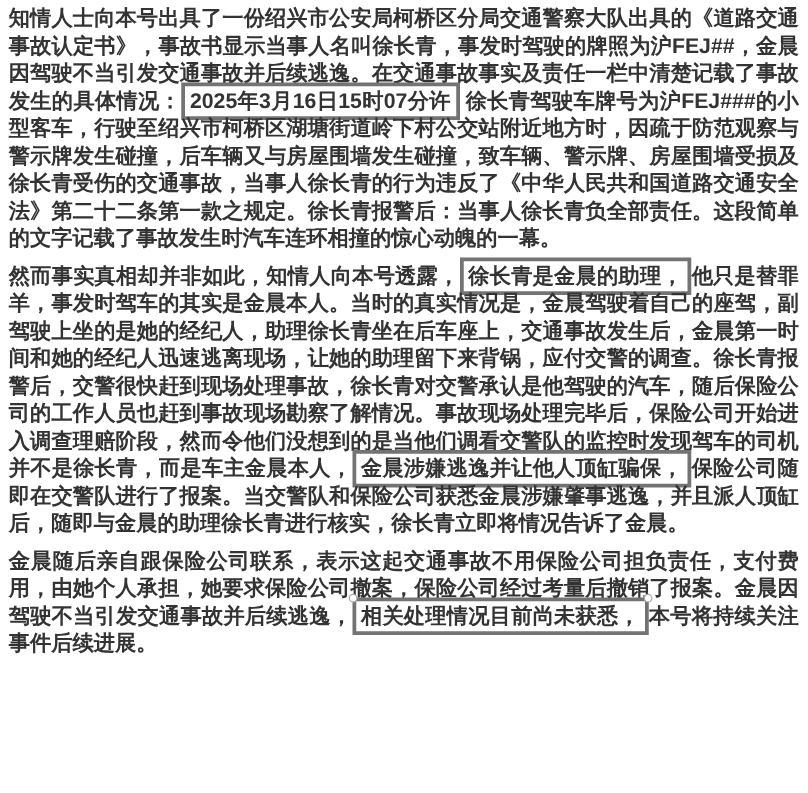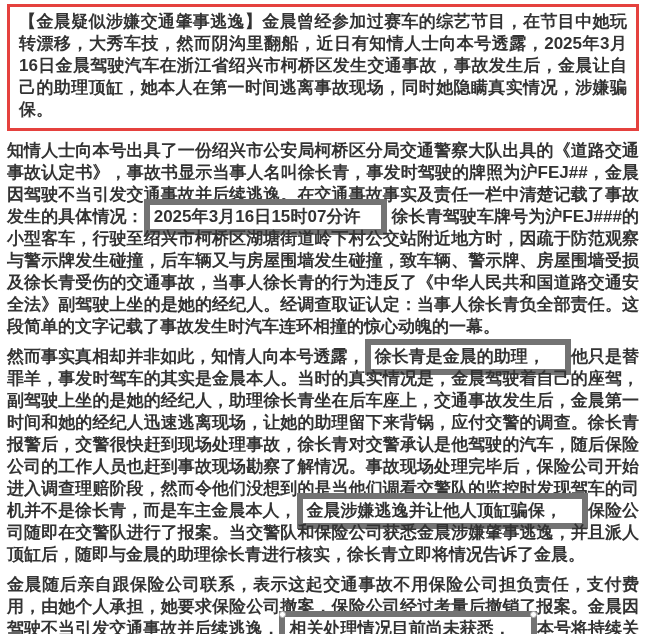--- a/index.html
+++ b/index.html
@@ -17,46 +17,43 @@
     font-weight: 600;
     text-align: justify;
   }
   p { margin: 0 0 8px 0; }
   .lead-box {
     border: 3px solid #e5413e;
     padding: 4px 9px 7px 9px;
     margin: 0 0 9px 0;
   }
   .hl {
-    border: 6px solid #737373;
-    padding: 2px 20px 3px 4px;
+    border: 3px solid #737373;
+    padding: 2px 4px 3px 4px;
   }
   .hl.selected { position: relative; }
   .handle {
     position: absolute;
     width: 7px; height: 7px;
     box-sizing: border-box;
     background: #ffffff;
     border: 1px solid #a9a9a9;
     border-radius: 50%;
   }
   .handle.tl { top: -6px; left: -6px; }
   .handle.tr { top: -6px; right: -6px; }
 </style>
 </head>
 <body>
 
 <div>
 
-  <div class="lead-box">
-    <span>【金晨疑似涉嫌交通肇事逃逸】金晨曾经参加过赛车的综艺节目，在节目中她玩转漂移，大秀车技，然而阴沟里翻船，近日有知情人士向本号透露，2025年3月16日金晨驾驶汽车在浙江省绍兴市柯桥区发生交通事故，事故发生后，金晨让自己的助理顶缸，她本人在第一时间逃离事故现场，同时她隐瞒真实情况，涉嫌骗保。</span>
-  </div>
 
   <p>
-    <span>知情人士向本号出具了一份绍兴市公安局柯桥区分局交通警察大队出具的《道路交通事故认定书》，事故书显示当事人名叫徐长青，事发时驾驶的牌照为沪FEJ##，金晨因驾驶不当引发交通事故并后续逃逸。在交通事故事实及责任一栏中清楚记载了事故发生的具体情况：</span><span class="hl"><span>2025年3月16日15时07分许</span></span><span> 徐长青驾驶车牌号为沪FEJ###的小型客车，行驶至绍兴市柯桥区湖塘街道岭下村公交站附近地方时，因疏于防范观察与警示牌发生碰撞，后车辆又与房屋围墙发生碰撞，致车辆、警示牌、房屋围墙受损及徐长青受伤的交通事故，当事人徐长青的行为违反了《中华人民共和国道路交通安全法》副驾驶上坐的是她的经纪人。经调查取证认定：当事人徐长青负全部责任。这段简单的文字记载了事故发生时汽车连环相撞的惊心动魄的一幕。</span>
+    <span>知情人士向本号出具了一份绍兴市公安局柯桥区分局交通警察大队出具的《道路交通事故认定书》，事故书显示当事人名叫徐长青，事发时驾驶的牌照为沪FEJ##，金晨因驾驶不当引发交通事故并后续逃逸。在交通事故事实及责任一栏中清楚记载了事故发生的具体情况：</span><span class="hl"><span>2025年3月16日15时07分许</span></span><span> 徐长青驾驶车牌号为沪FEJ###的小型客车，行驶至绍兴市柯桥区湖塘街道岭下村公交站附近地方时，因疏于防范观察与警示牌发生碰撞，后车辆又与房屋围墙发生碰撞，致车辆、警示牌、房屋围墙受损及徐长青受伤的交通事故，当事人徐长青的行为违反了《中华人民共和国道路交通安全法》第二十二条第一款之规定。徐长青报警后：当事人徐长青负全部责任。这段简单的文字记载了事故发生时汽车连环相撞的惊心动魄的一幕。</span>
   </p>
 
   <p>
     <span>然而事实真相却并非如此，知情人向本号透露，</span><span class="hl"><span>徐长青是金晨的助理，</span></span><span>他只是替罪羊，事发时驾车的其实是金晨本人。当时的真实情况是，金晨驾驶着自己的座驾，副驾驶上坐的是她的经纪人，助理徐长青坐在后车座上，交通事故发生后，金晨第一时间和她的经纪人迅速逃离现场，让她的助理留下来背锅，应付交警的调查。徐长青报警后，交警很快赶到现场处理事故，徐长青对交警承认是他驾驶的汽车，随后保险公司的工作人员也赶到事故现场勘察了解情况。事故现场处理完毕后，保险公司开始进入调查理赔阶段，然而令他们没想到的是当他们调看交警队的监控时发现驾车的司机并不是徐长青，而是车主金晨本人，</span><span class="hl"><span>金晨涉嫌逃逸并让他人顶缸骗保，</span></span><span>保险公司随即在交警队进行了报案。当交警队和保险公司获悉金晨涉嫌肇事逃逸，并且派人顶缸后，随即与金晨的助理徐长青进行核实，徐长青立即将情况告诉了金晨。</span>
   </p>
 
   <p>
     <span>金晨随后亲自跟保险公司联系，表示这起交通事故不用保险公司担负责任，支付费用，由她个人承担，她要求保险公司撤案，保险公司经过考量后撤销了报案。金晨因驾驶不当引发交通事故并后续逃逸，</span><span class="hl selected"><span>相关处理情况目前尚未获悉，</span><i class="handle tl"></i><i class="handle tr"></i></span><span>本号将持续关注事件后续进展。</span>
   </p>
 

